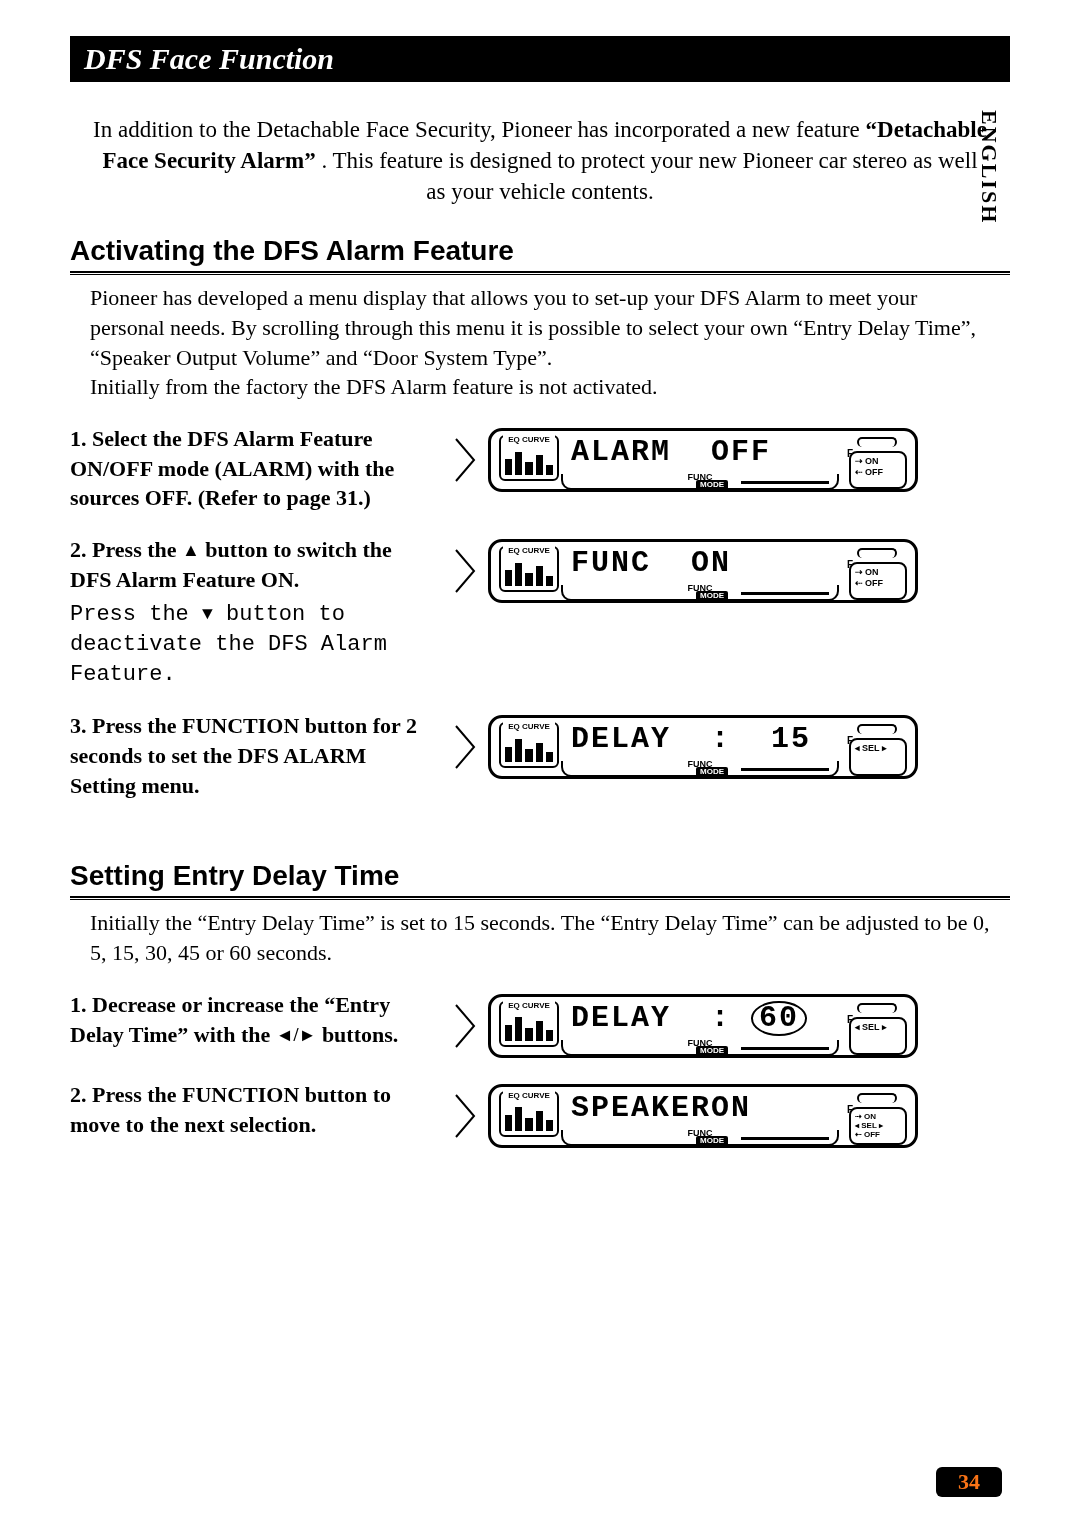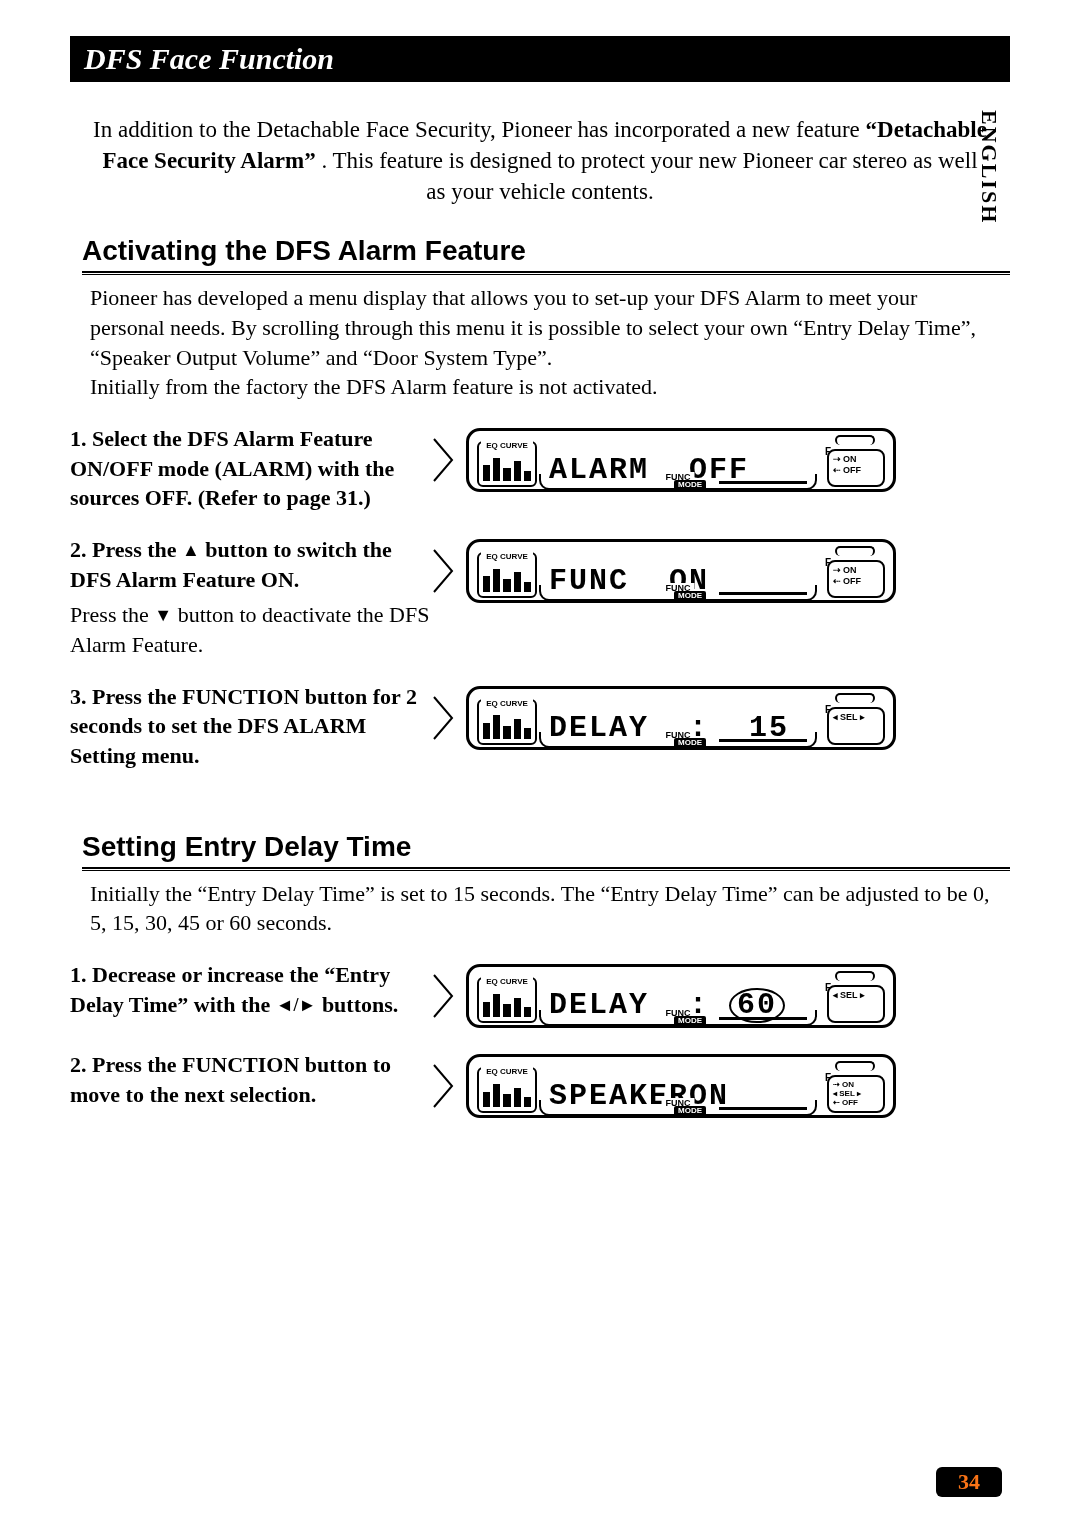--- a/index.html
+++ b/index.html
@@ -40,21 +40,21 @@
     font-size:22px;
     letter-spacing:2px;
   }
   .intro{
     margin:32px 20px 0 20px;
     font-size:23px;
     line-height:1.35;
     text-align:center;
   }
   .section-h{
-    margin:28px 0 0 12px;
+    margin:28px 0 0 0;
     font-family:Arial,Helvetica,sans-serif;
     font-weight:bold;
     font-size:28px;
     padding:0 0 4px 0;
     border-bottom:2px solid #000;
     position:relative;
   }
   .section-h::after{
     content:"";
     position:absolute;
@@ -65,51 +65,52 @@
     margin:10px 20px 0 20px;
     font-size:22px;
     line-height:1.35;
   }
   .steps{
     margin:18px 0 0 0;
   }
   .step{
     display:flex;
     align-items:flex-start;
+    gap:22px;
     margin:22px 0 0 0;
   }
   .step-left{
     width:360px;
     font-size:22px;
     line-height:1.35;
   }
   .step-num{font-weight:bold;}
   .step-bold{font-weight:bold;}
-  .step-sub{font-weight:normal;margin-top:6px;}
+  .step-sub{font-weight:normal;margin-top:6px;font-family:Liberation Mono, monospace;}
   .step-glyph{font-size:18px;vertical-align:1px;}
   .step-right{
     display:flex;
     align-items:center;
     gap:10px;
     padding-top:4px;
   }
   
   .ptr{width:26px;height:50px;}
   .ptr svg{display:block;}
   
   .lcd{
     width:430px;
     height:64px;
     border:3px solid #000;
     border-radius:14px;
     background:#fff;
     position:relative;
     padding:4px 8px 2px 8px;
     display:flex;
-    align-items:flex-end;
+    align-items:flex-start;
   }
   .lcd .eq{
     width:60px;height:46px;border:2px solid #000;border-radius:6px;
     position:relative;margin-right:6px;flex:0 0 auto;
   }
   .lcd .eq .eqlabel{
     position:absolute;top:-2px;left:2px;right:2px;
     font:bold 8px/10px Arial,Helvetica,sans-serif;text-align:center;
     background:#fff;padding:0 2px;
   }

